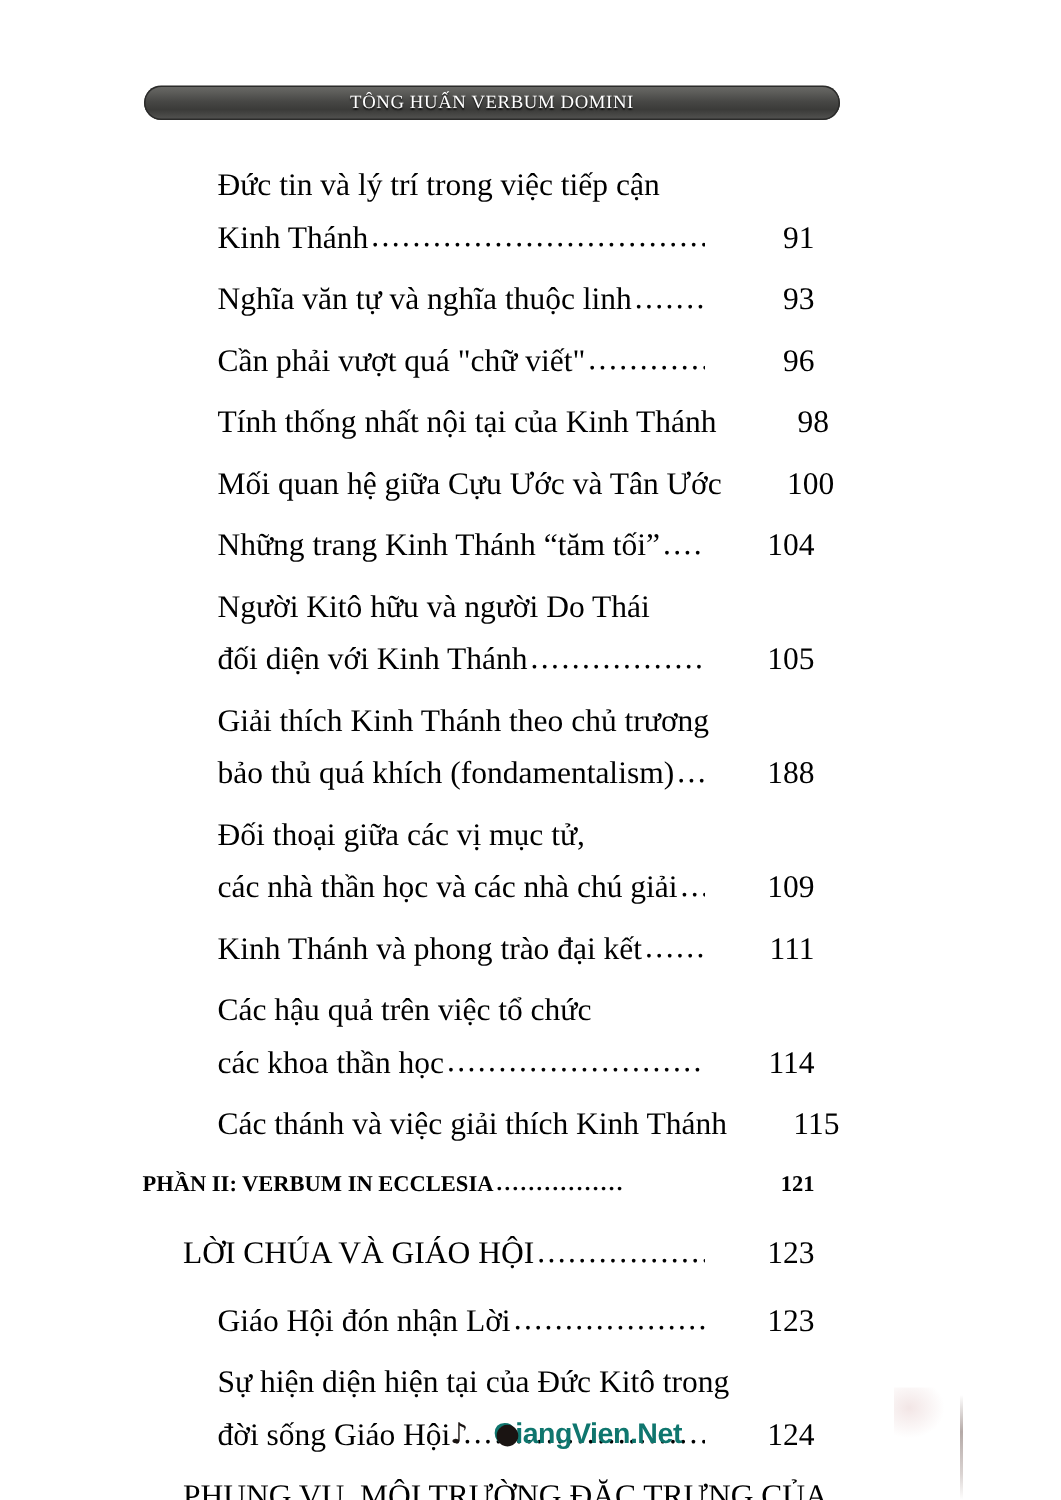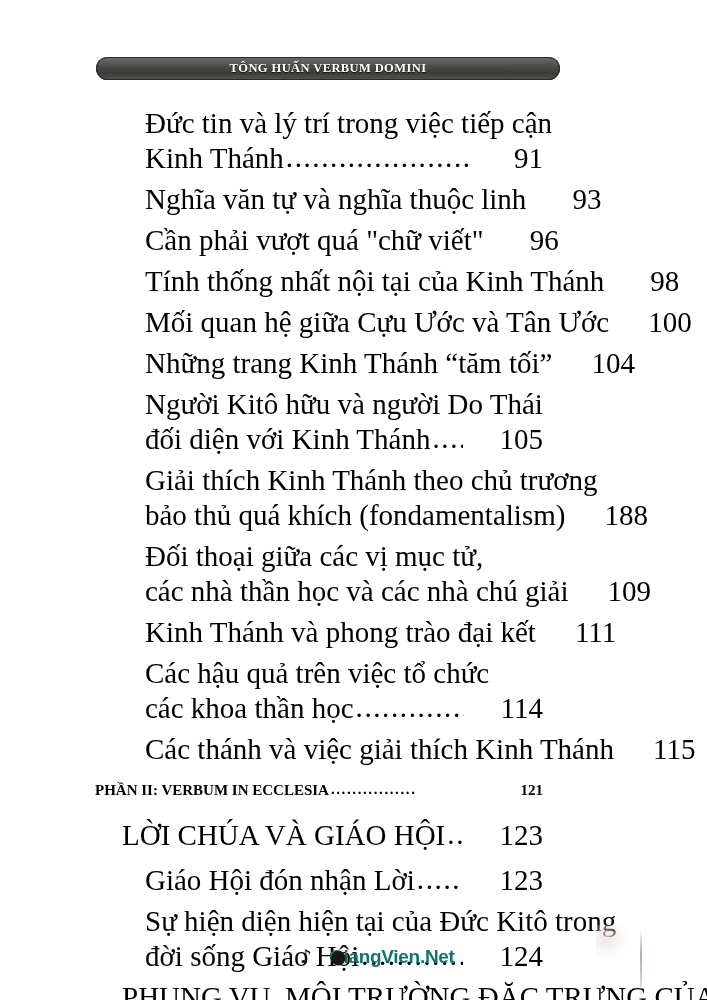--- a/index.html
+++ b/index.html
@@ -54,21 +54,21 @@
                 #3b3b39 70%,
                 #545452 100%);
     box-shadow: 0 0 0 1px #2b2b2a inset;
     display: flex;
     align-items: center;
     justify-content: center;
   }
   .header-bar-title {
     color: #ffffff;
     font-family: "Liberation Serif", "DejaVu Serif", serif;
-    font-weight: bold;
+    font-weight: normal;
     font-size: 12.5px;
     letter-spacing: 0.4px;
     text-shadow: 0 1px 1px rgba(0,0,0,0.75);
     white-space: nowrap;
   }
 
   
   .toc {
     position: absolute;
     top: 106px;
@@ -77,21 +77,21 @@
   }
   .toc-entry {
     position: relative;
     padding: 0;
     margin: 0;
   }
   
   .toc-line {
     display: flex;
     align-items: baseline;
-    font-size: 29px;
+    font-size: 21px;
     line-height: 35px;
     white-space: nowrap;
   }
   .toc-line .label {
     flex: 0 0 auto;
   }
   .toc-line .leader {
     flex: 1 1 auto;
     overflow: hidden;
     white-space: nowrap;

